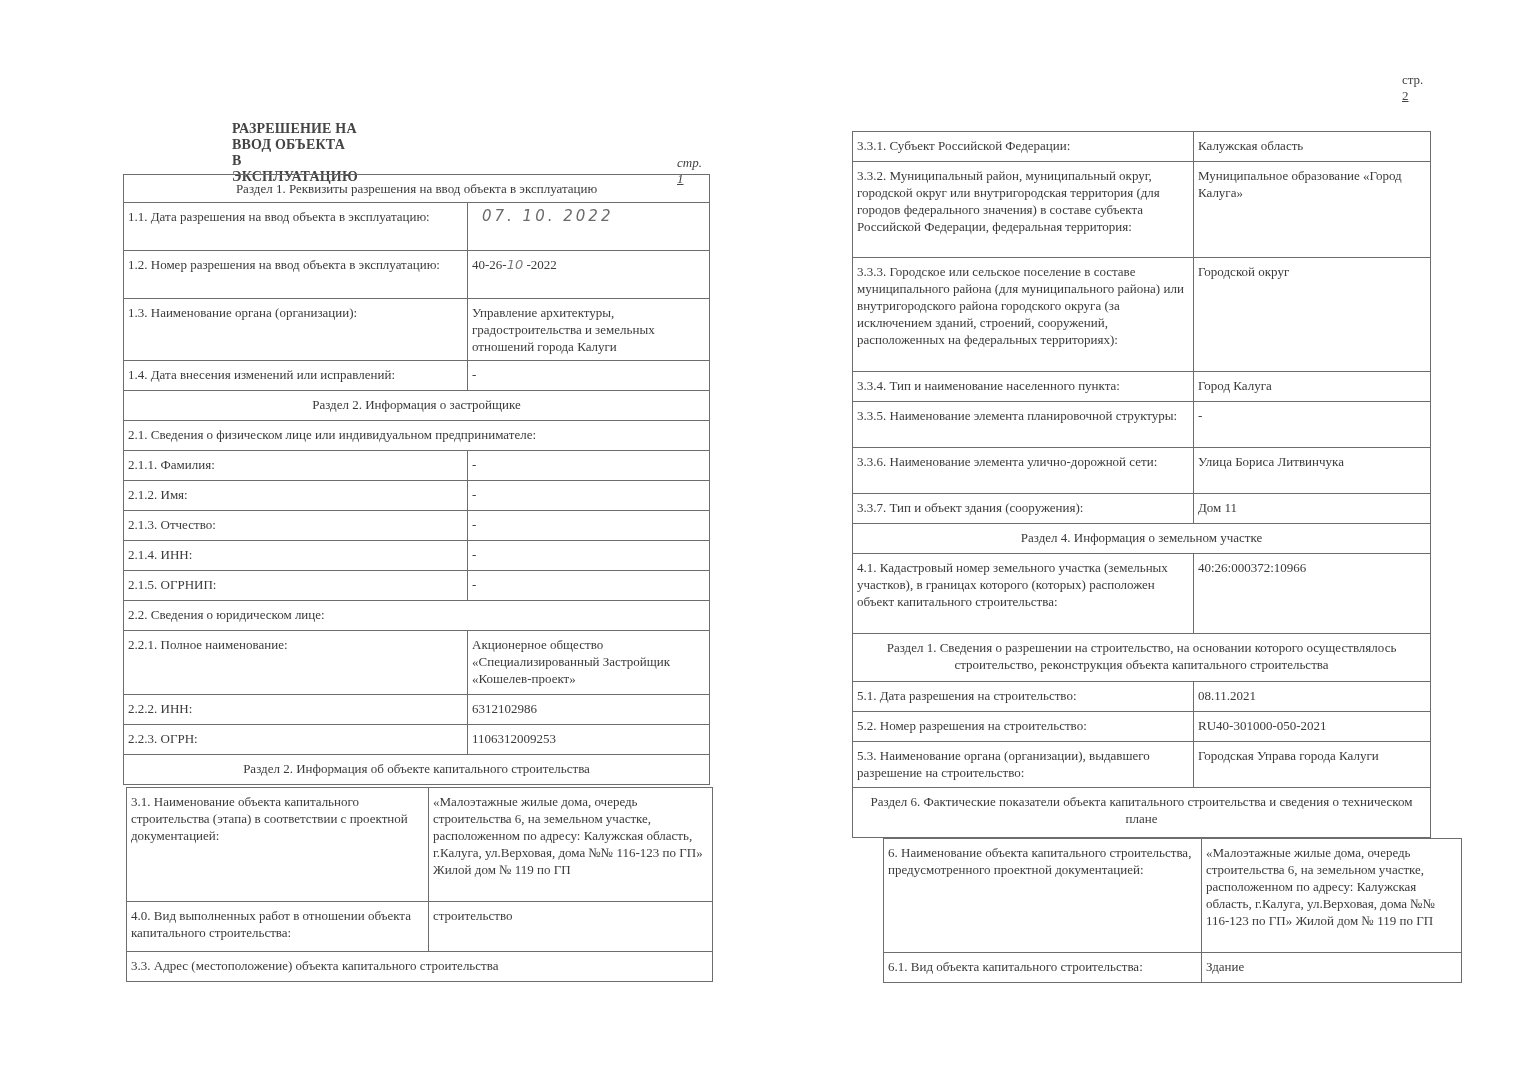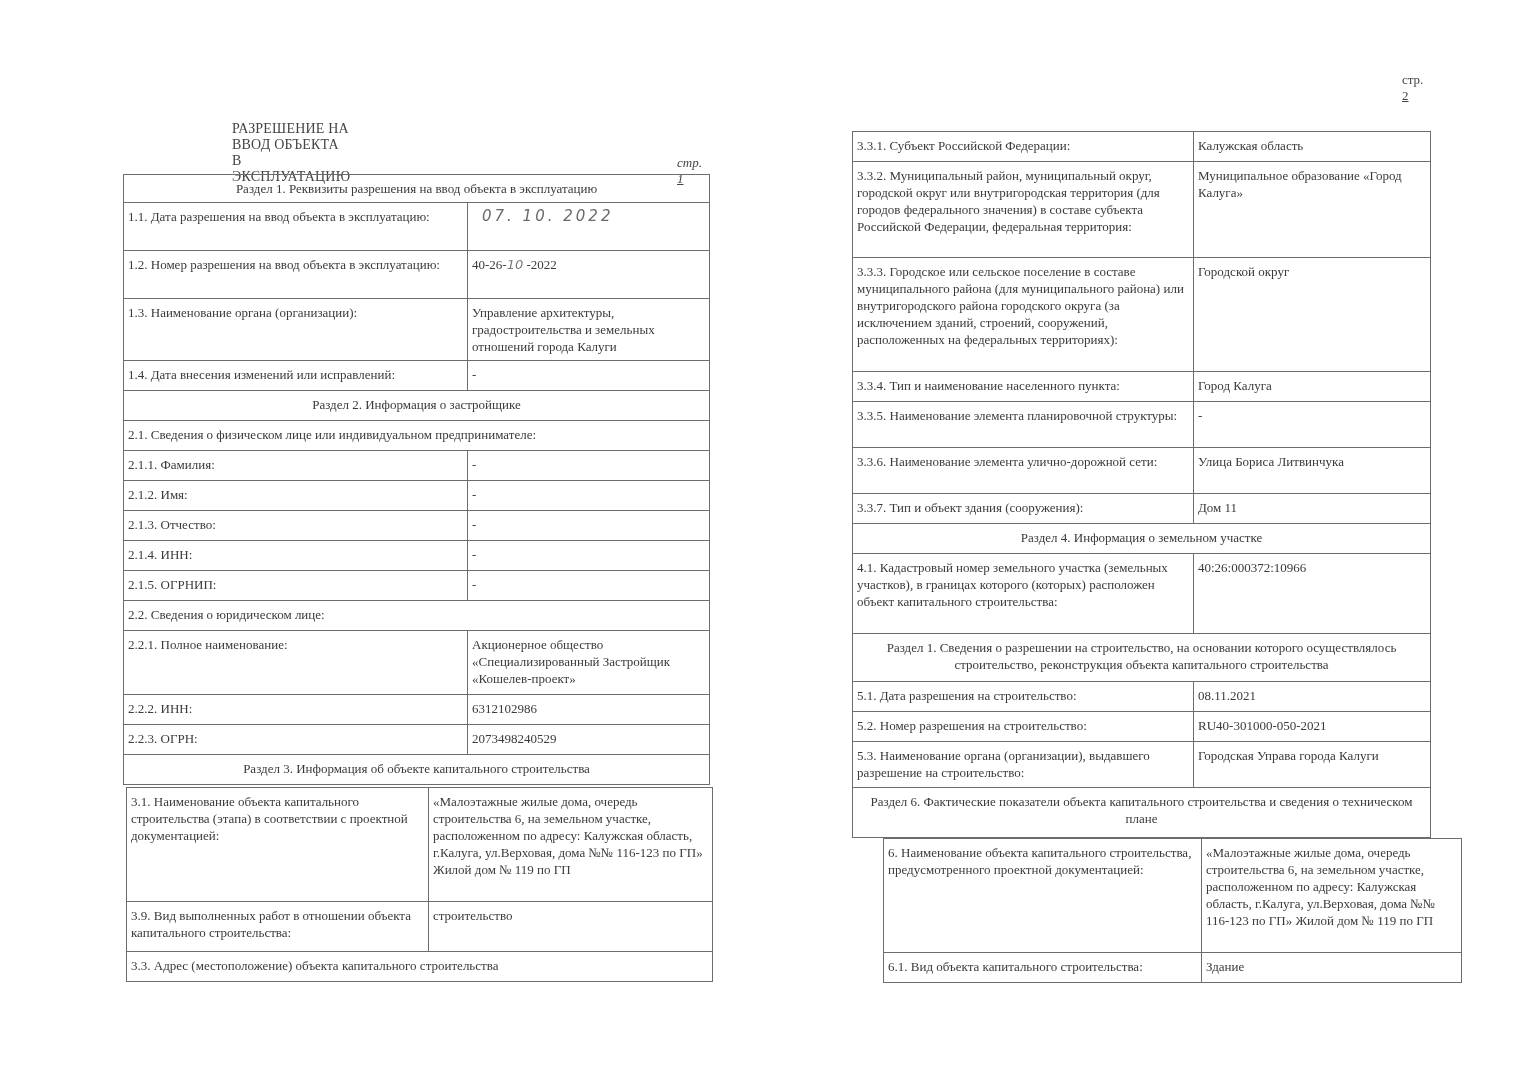--- a/index.html
+++ b/index.html
@@ -2,21 +2,21 @@
 <html><head>
 <meta charset="utf-8">
 <style>
   html, body { margin: 0; padding: 0; }
   body {
     width: 1527px; height: 1080px; background: #ffffff; position: relative; overflow: hidden;
     font-family: "Liberation Serif", "DejaVu Serif", serif; color: #3a3a3a;
   }
   .page { position: absolute; }
   .doc-title {
-    position: absolute; left: 232px; top: 121px; font-size: 14px; letter-spacing: 0.2px; color: #444;
+    position: absolute; left: 232px; top: 121px; font-size: 14px; letter-spacing: 0.2px; color: #444; font-weight: bold;
   }
   .page-num { position: absolute; font-size: 13px; color: #444; }
   .page-num .n { text-decoration: underline; }
   table.form {
     position: absolute; border-collapse: collapse; table-layout: fixed;
     font-size: 13px; line-height: 17px; color: #3a3a3a;
   }
   table.form td {
     border: 1.3px solid #6d6d6d; padding: 5px 4px 4px 4px; vertical-align: top;
   }
@@ -94,40 +94,40 @@
     <tr style="height:64px">
       <td>2.2.1. Полное наименование:</td>
       <td>Акционерное общество «Специализированный Застройщик «Кошелев-проект»</td>
     </tr>
     <tr style="height:30px">
       <td>2.2.2. ИНН:</td>
       <td>6312102986</td>
     </tr>
     <tr style="height:30px">
       <td>2.2.3. ОГРН:</td>
-      <td>2073498240529</td>
-    </tr>
-    <tr style="height:30px">
-          <td colspan="2" class="section">Раздел 3. Информация об объекте капитального строительства</td>
+      <td>1106312009253</td>
+    </tr>
+    <tr style="height:30px">
+          <td colspan="2" class="section">Раздел 2. Информация об объекте капитального строительства</td>
         </tr>
   </tbody>
     </table>
 
   <table class="form" style="left:126px; top:787px; width:586px;">
     <colgroup>
         <col style="width:302px">
         <col style="width:284px">
       </colgroup>
     <tbody>
         <tr style="height:114px">
       <td>3.1. Наименование объекта капитального строительства (этапа) в соответствии с проектной документацией:</td>
       <td>«Малоэтажные жилые дома, очередь строительства 6, на земельном участке, расположенном по адресу: Калужская область, г.Калуга, ул.Верховая, дома №№ 116-123 по ГП» Жилой дом № 119 по ГП</td>
     </tr>
     <tr style="height:50px">
-      <td>3.9. Вид выполненных работ в отношении объекта капитального строительства:</td>
+      <td>4.0. Вид выполненных работ в отношении объекта капитального строительства:</td>
       <td>строительство</td>
     </tr>
     <tr style="height:30px">
           <td colspan="2">3.3. Адрес (местоположение) объекта капитального строительства</td>
         </tr>
   </tbody>
     </table>
 </div>
 
 <div class="page">

